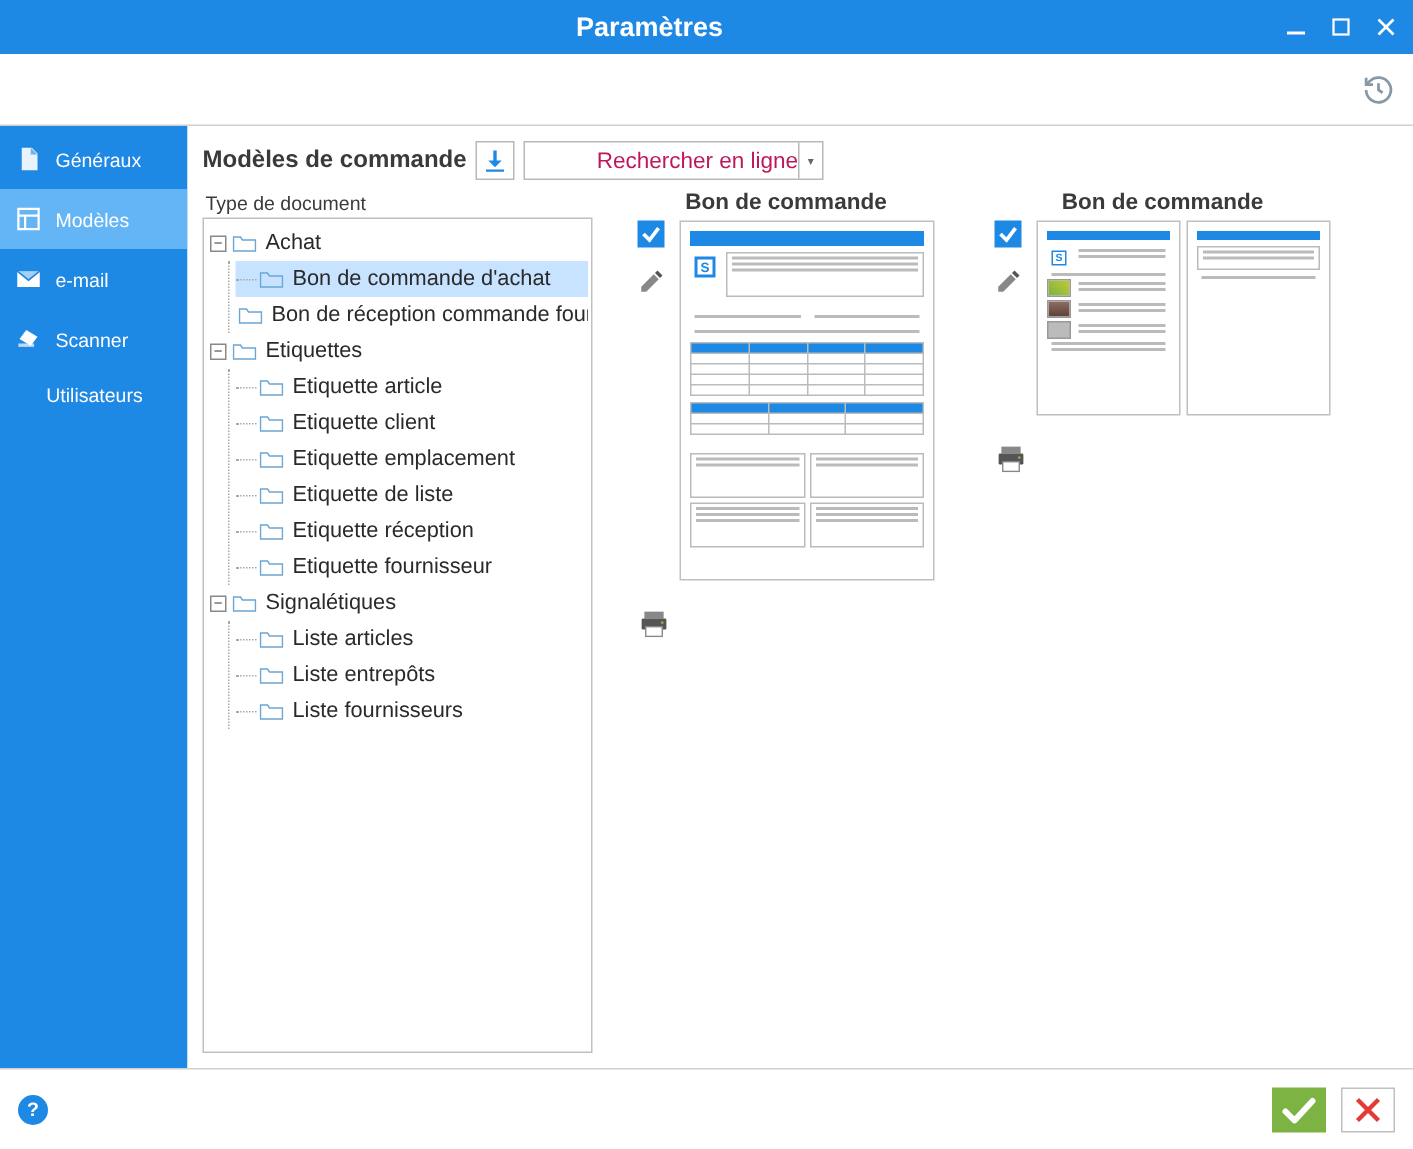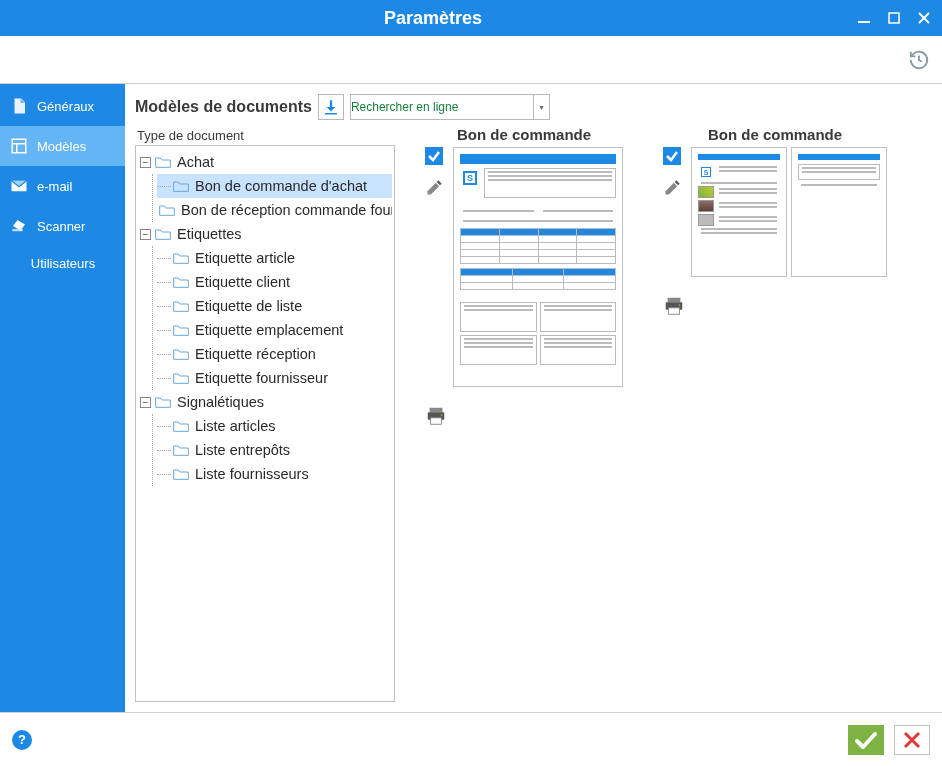--- a/index.html
+++ b/index.html
@@ -17,21 +17,21 @@
   .side-item { display:flex; align-items:center; gap:8px; padding:10px 8px 10px 9px; color:#fff; font-size:13px; cursor:pointer; }
   .side-item .sicon { width:20px; height:20px; display:flex; align-items:center; justify-content:center; }
   .side-item.selected { background:#64b5f6; }
   .side-item.noicon { justify-content:center; }
 
   .main { flex:1; background:#fff; display:flex; flex-direction:column; min-width:0; }
   .main-header { display:flex; align-items:center; gap:6px; padding:10px 10px 6px 10px; }
   .main-header h2 { font-size:16px; font-weight:700; color:#3a3a3a; }
   .dl-btn { width:26px; height:26px; border:1px solid #b8b8b8; display:flex; align-items:center; justify-content:center; cursor:pointer; background:#fff; }
   .search-dd { height:26px; width:200px; border:1px solid #b8b8b8; display:flex; align-items:center; }
-  .search-dd span { flex:1; text-align:left; font-size:12px; color:#15803d; }
+  .search-dd span { flex:1; text-align:right; font-size:15px; color:#be185d; }
   .search-dd .caret { width:16px; border-left:1px solid #b8b8b8; height:100%; display:flex; align-items:center; justify-content:center; font-size:8px; color:#666; cursor:pointer; }
 
   .content-row { flex:1; display:flex; gap:0; padding:0 10px 10px 10px; min-height:0; }
   .tree-pane { width:260px; display:flex; flex-direction:column; }
   .tree-title { font-size:13px; color:#3a3a3a; margin:2px 0 2px 2px; }
   .tree-box { border:1px solid #c0c0c0; flex:1; overflow:hidden; padding:4px 2px; }
   .tree ul { list-style:none; }
   .tree li { position:relative; }
   .tree-row { display:flex; align-items:center; height:24px; font-size:14.5px; color:#2a2a2a; cursor:pointer; white-space:nowrap; overflow:hidden; }
   .tree-row.sel { background:#c7e3ff; }
@@ -151,21 +151,21 @@
         </span>
         <span>Scanner</span>
       </div>
       <div class="side-item noicon">
         <span>Utilisateurs</span>
       </div>
     </div>
 
     <div class="main">
       <div class="main-header">
-        <h2>Modèles de documents</h2>
+        <h2>Modèles de commande</h2>
         <div class="dl-btn">
           <svg viewBox="0 0 24 24" width="18" height="18">
               <path fill="#1e88e5" d="M12 3v10"></path>
               <path fill="none" stroke="#1e88e5" stroke-width="3" d="M12 3v11"></path>
               <path fill="#1e88e5" d="M6 12l6 6 6-6z"></path>
               <line x1="4" y1="21" x2="20" y2="21" stroke="#1e88e5" stroke-width="2"></line>
             </svg>
         </div>
         <div class="search-dd">
           <span>Rechercher en ligne</span>
@@ -236,30 +236,30 @@
                         </svg>
                         <span>Etiquette client</span>
                       </div>
                     </li>
                   <li>
                       <div class="tree-row">
                         <span class="dotline"></span>
                         <svg class="ficon" viewBox="0 0 24 20">
                           <path fill="none" stroke="#6ba7d4" stroke-width="1.5" d="M1 4h7l2 3h13v11H1z"></path>
                         </svg>
+                        <span>Etiquette emplacement</span>
+                      </div>
+                    </li>
+                  <li>
+                      <div class="tree-row">
+                        <span class="dotline"></span>
+                        <svg class="ficon" viewBox="0 0 24 20">
+                          <path fill="none" stroke="#6ba7d4" stroke-width="1.5" d="M1 4h7l2 3h13v11H1z"></path>
+                        </svg>
                         <span>Etiquette de liste</span>
-                      </div>
-                    </li>
-                  <li>
-                      <div class="tree-row">
-                        <span class="dotline"></span>
-                        <svg class="ficon" viewBox="0 0 24 20">
-                          <path fill="none" stroke="#6ba7d4" stroke-width="1.5" d="M1 4h7l2 3h13v11H1z"></path>
-                        </svg>
-                        <span>Etiquette emplacement</span>
                       </div>
                     </li>
                   <li>
                       <div class="tree-row">
                         <span class="dotline"></span>
                         <svg class="ficon" viewBox="0 0 24 20">
                           <path fill="none" stroke="#6ba7d4" stroke-width="1.5" d="M1 4h7l2 3h13v11H1z"></path>
                         </svg>
                         <span>Etiquette réception</span>
                       </div>

